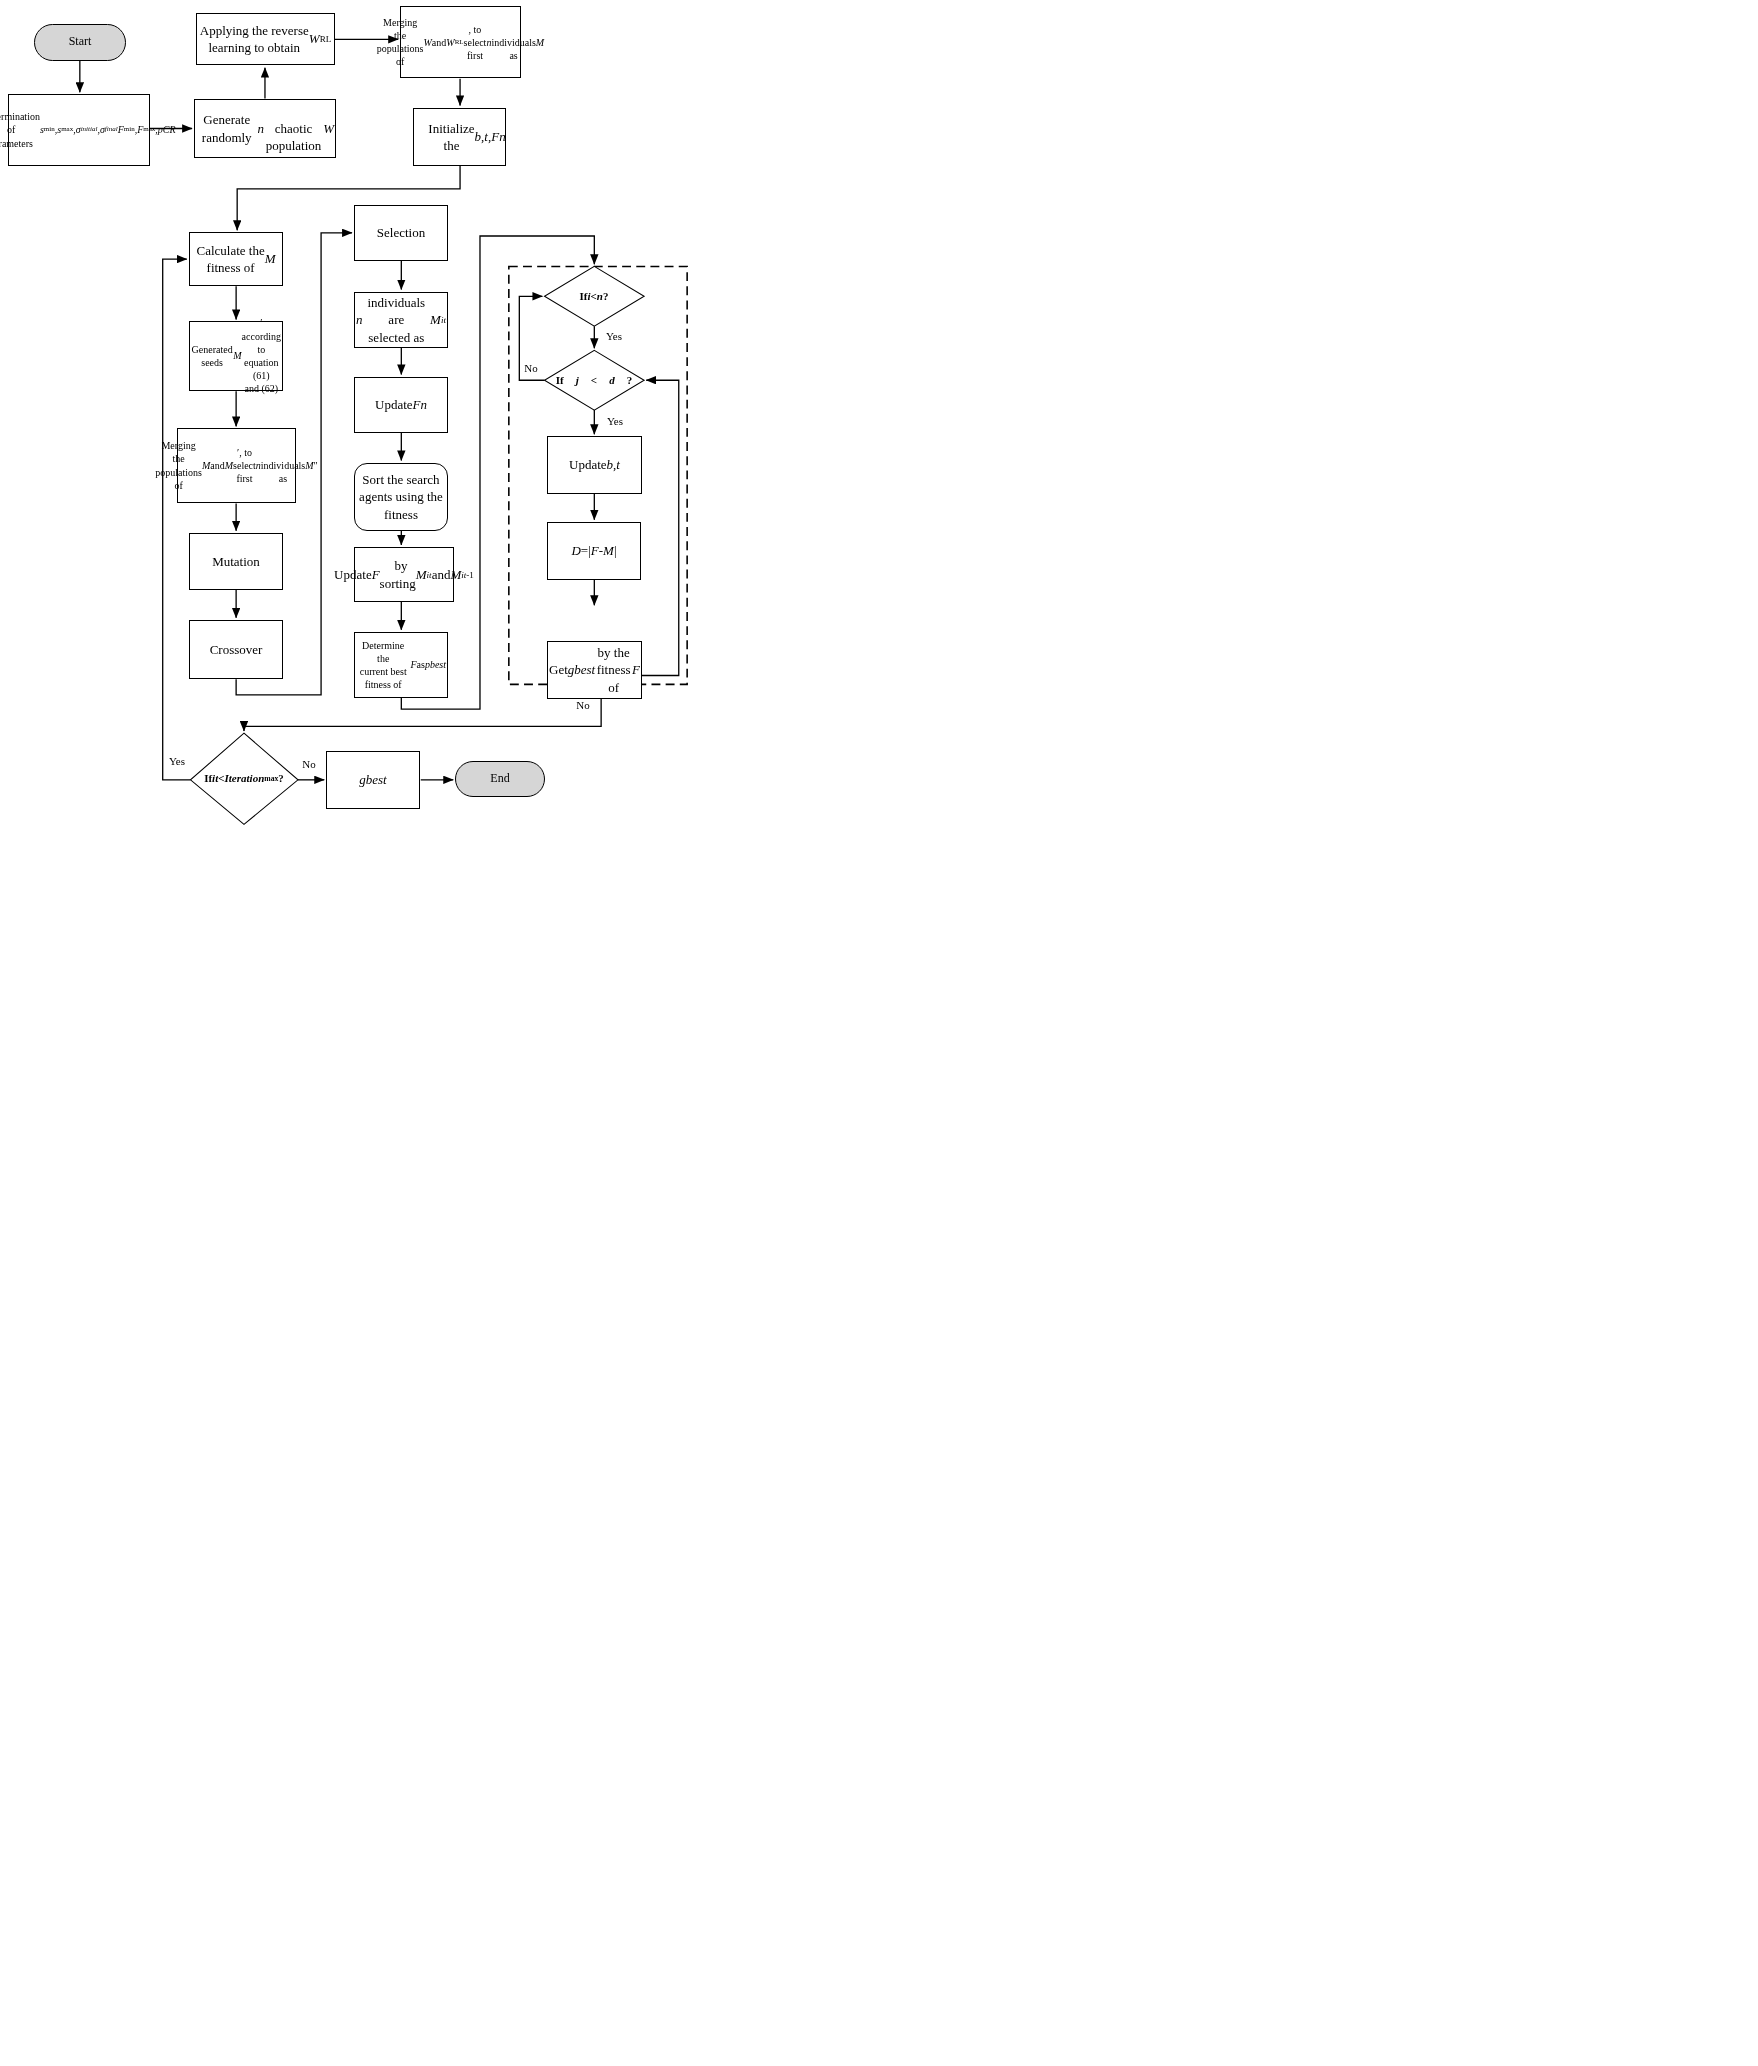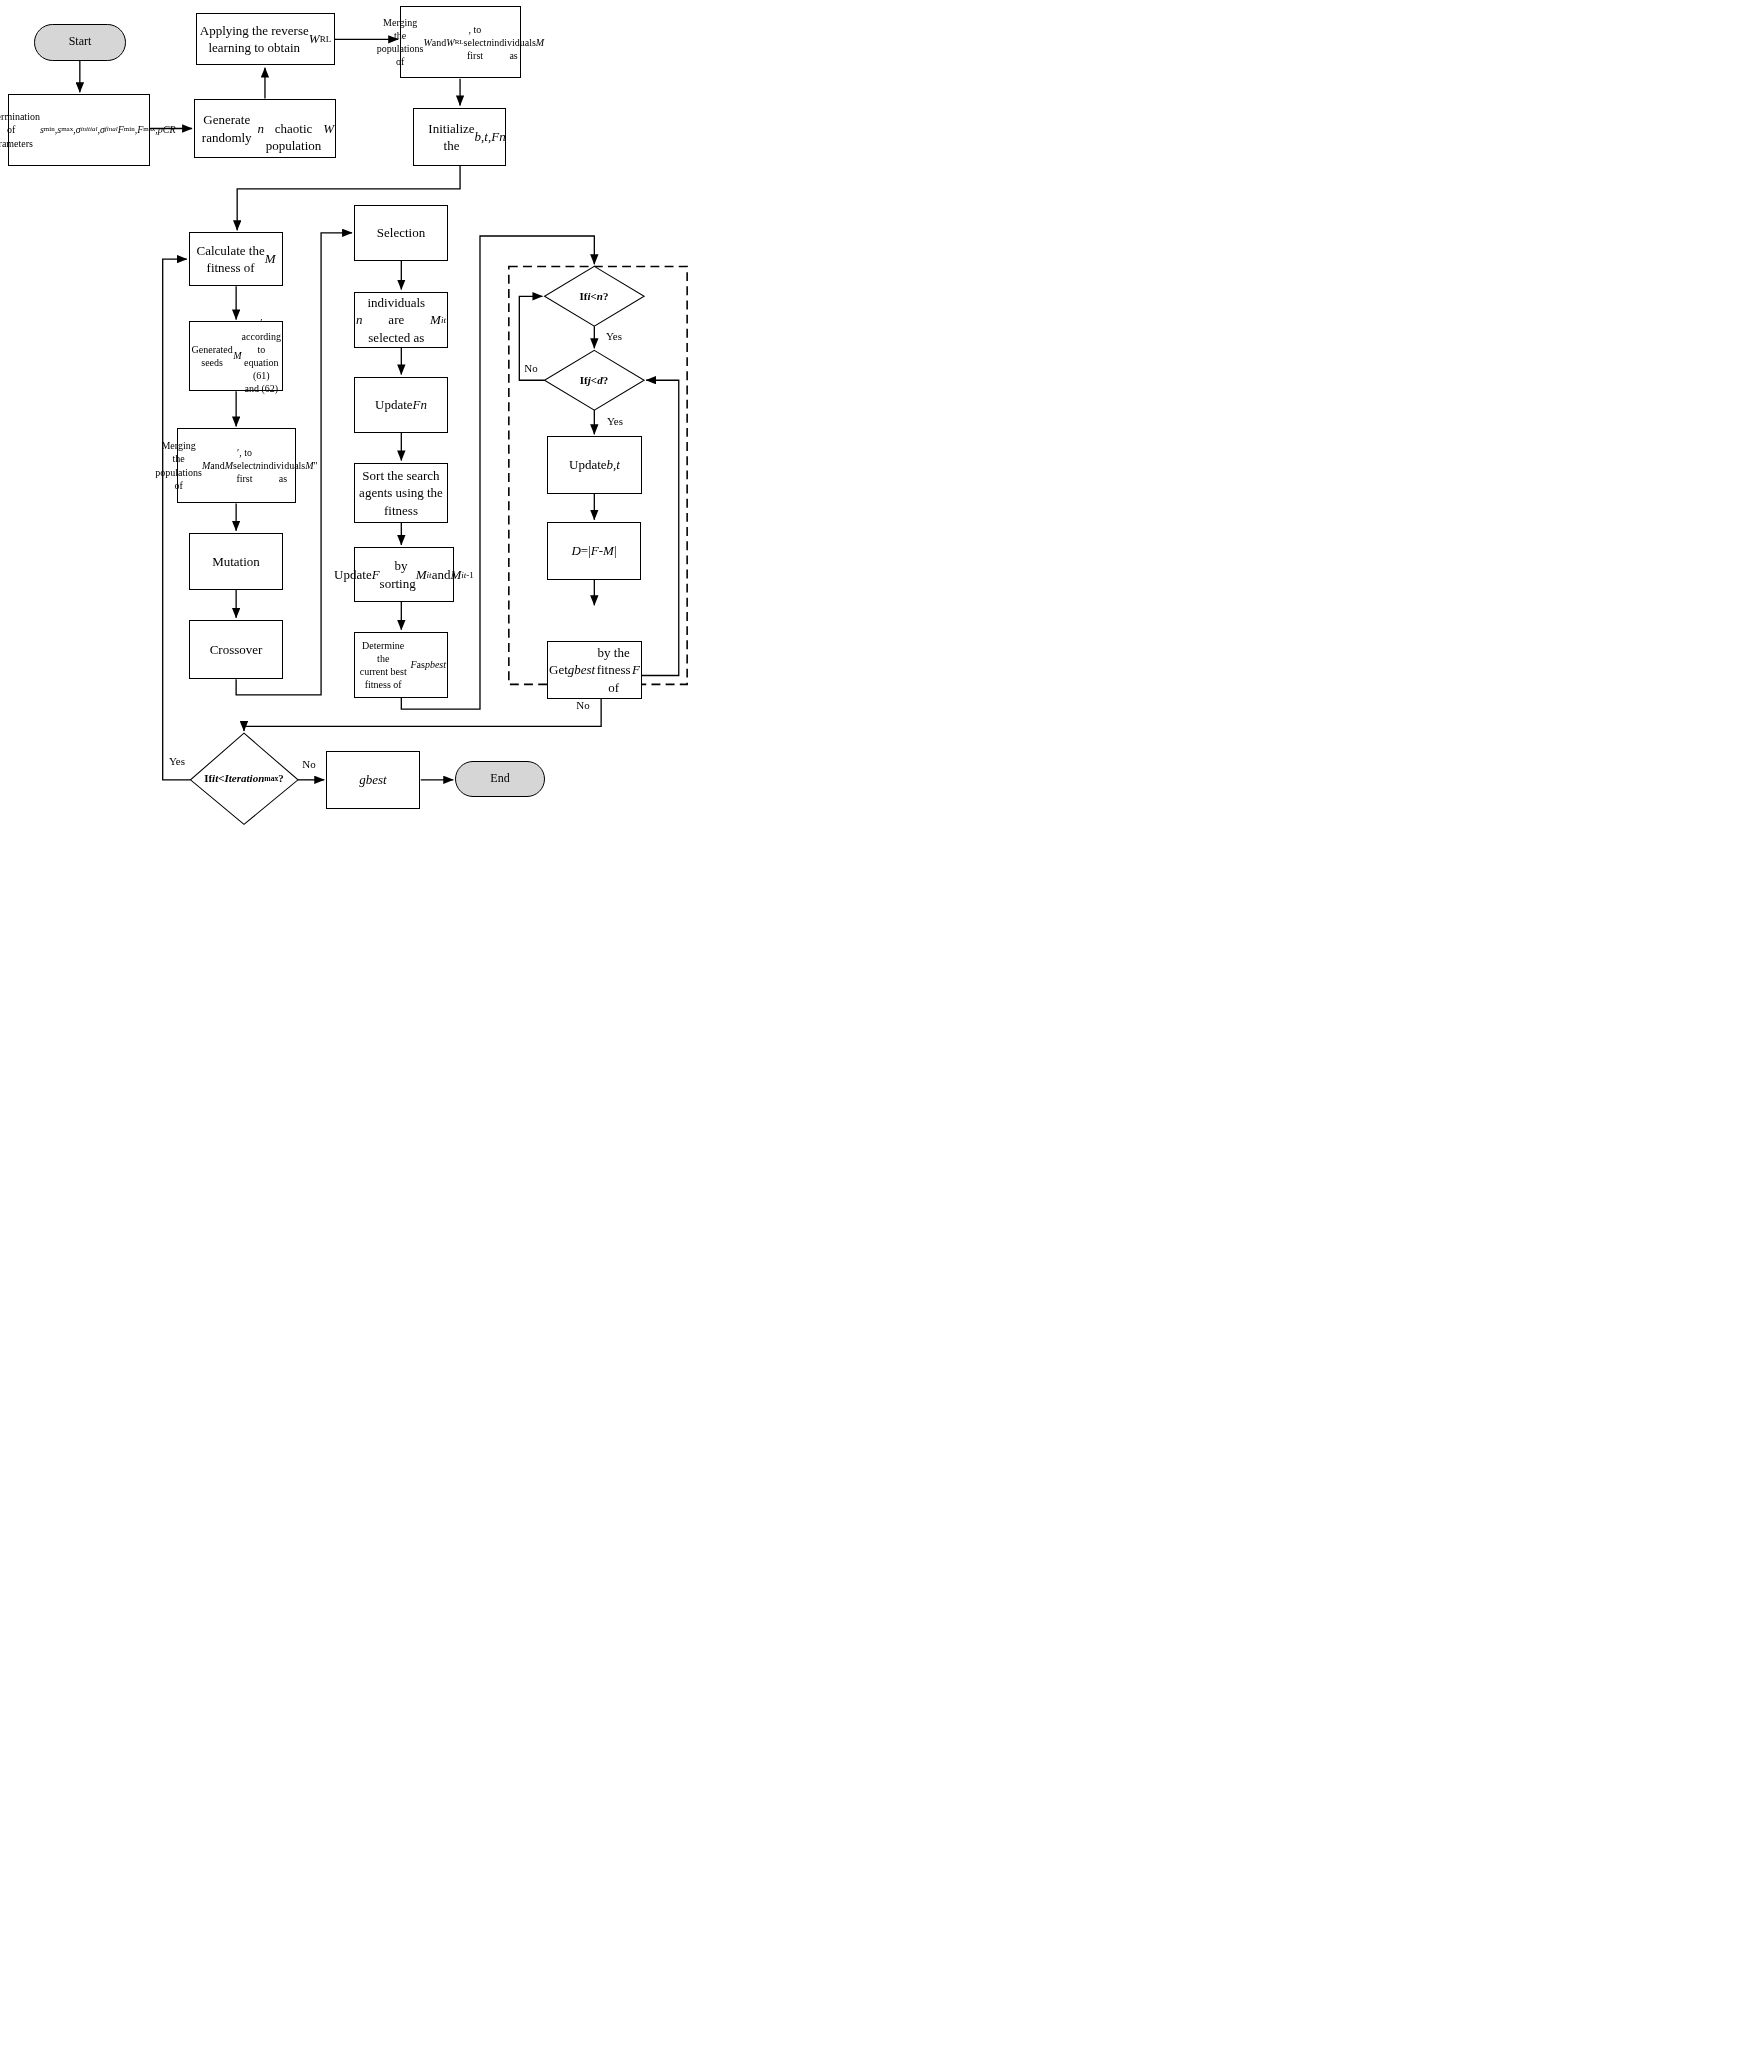--- a/index.html
+++ b/index.html
@@ -83,32 +83,32 @@
   <div class="node small" style="left:400px;top:6.3px;width:121px;height:72px;">Merging the<br>populations of <i>W</i> and<br><i>W</i><sup>RL</sup>, to select first <i>n</i><br>individuals as <i>M</i></div>
   <div class="node" style="left:413px;top:108px;width:93px;height:58px;padding-left:16px;">Initialize the<br><i>b</i>, <i>t</i>, <i>Fn</i></div>
   <div class="node" style="left:189px;top:232px;width:94px;height:54px;">Calculate the<br>fitness of <i>M</i></div>
   <div class="node small" style="left:189px;top:321px;width:94px;height:70px;">Generated seeds<br><i>M</i> ′ according to<br>equation (61)<br>and (62)</div>
   <div class="node small" style="left:177px;top:428px;width:119px;height:75px;">Merging the<br>populations of <i>M</i> and<br><i>M</i> ′, to select first <i>n</i><br>individuals as <i>M</i> ″</div>
   <div class="node" style="left:189px;top:533px;width:94px;height:57px;">Mutation</div>
   <div class="node" style="left:189px;top:620px;width:94px;height:59px;">Crossover</div>
   <div class="node" style="left:354px;top:205px;width:94px;height:56px;">Selection</div>
   <div class="node" style="left:354px;top:292px;width:94px;height:56px;"><i>n</i> individuals are<br>selected as <i>M</i> <sup><i>it</i></sup></div>
   <div class="node" style="left:354px;top:377px;width:94px;height:56px;">Update <i>Fn</i></div>
-  <div class="node" style="left:354px;top:463px;width:94px;height:60px;">Sort the search<br>agents using the<br>fitness</div>
+  <div class="node" style="left:354px;top:463px;width:94px;height:68px;border-radius:13px;">Sort the search<br>agents using the<br>fitness</div>
   <div class="node" style="left:354px;top:547px;width:100px;height:55px;">Update <i>F</i>&nbsp; by<br>sorting <i>M</i> <sup><i>it</i></sup> and<br><i>M</i> <sup><i>it</i>-1</sup></div>
   <div class="node small" style="left:354px;top:632px;width:94px;height:66px;justify-content:space-between;">Determine the<br>current best<br>fitness of <i>F</i> as<br><i>pbest</i></div>
   <div class="node" style="left:547px;top:436px;width:95px;height:58px;">Update <i>b</i>, <i>t</i></div>
   <div class="node" style="left:547px;top:522px;width:94px;height:58px;"><i>D</i>=|<i>F</i>-<i>M</i>|</div>
   <div class="node" style="left:547px;top:641px;width:95px;height:58px;">Get <i>gbest</i> by the<br>fitness of <i>F</i></div>
   <div class="node" style="left:326px;top:751px;width:94px;height:58px;">
       <i>gbest</i>
     </div>
 
   <div class="dtext" style="left:544px;top:266px;width:100px;height:60px;">If <i>i</i> &lt; <i>n</i> ?</div>
-  <div class="dtext" style="left:544px;top:350px;width:100px;height:60px;">If <i>j</i> &lt; <i>d</i> ?</div>
+  <div class="dtext" style="left:544px;top:350px;width:100px;height:60px;gap:12px;">If <i>j</i> &lt; <i>d</i> ?</div>
   <div class="dtext" style="left:190px;top:733px;width:108px;height:91px;">If<br><i>it</i>&lt;<i>Iteration</i><sub>max</sub>?</div>
 
   <div class="elabel" style="left:614px;top:336px;">Yes</div>
   <div class="elabel" style="left:531px;top:368px;">No</div>
   <div class="elabel" style="left:615px;top:421px;">Yes</div>
   <div class="elabel" style="left:583px;top:705px;">No</div>
   <div class="elabel" style="left:177px;top:761px;">Yes</div>
   <div class="elabel" style="left:309px;top:764px;">No</div>
 
 </div>

